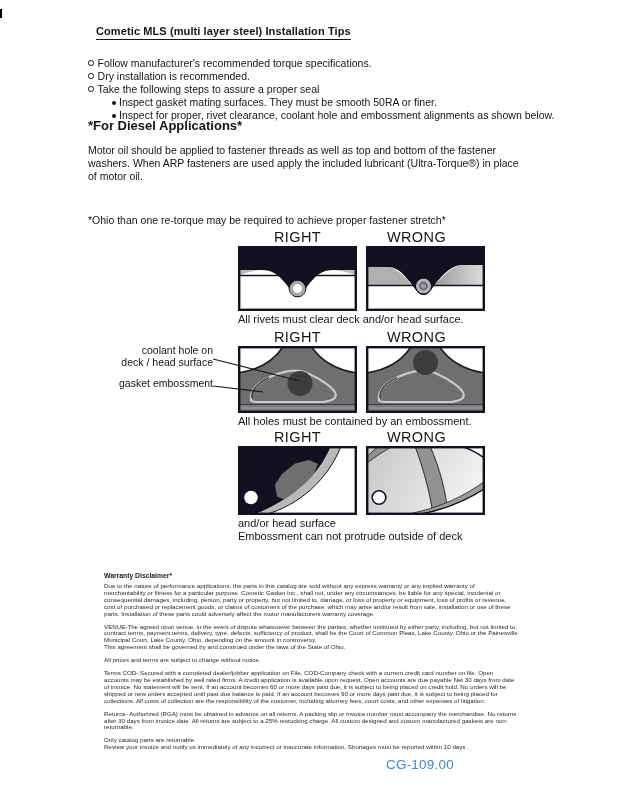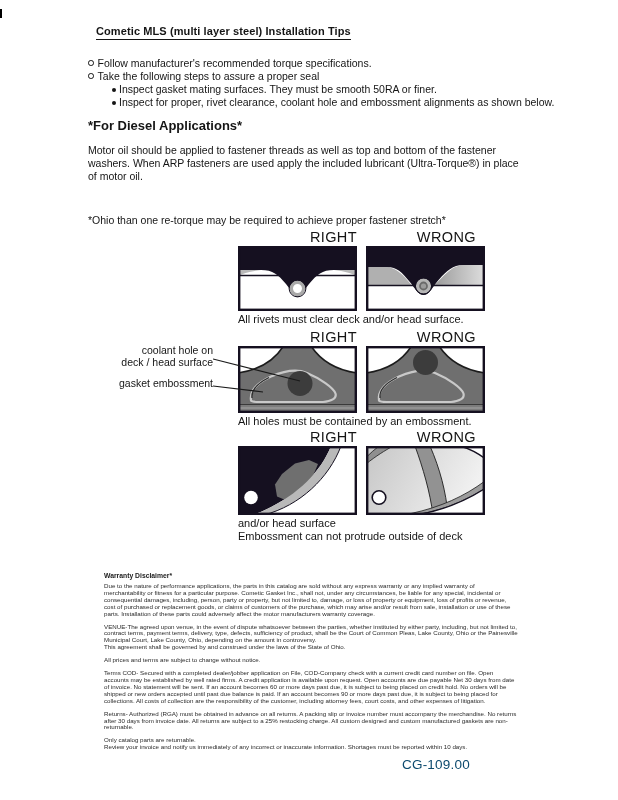--- a/index.html
+++ b/index.html
@@ -21,49 +21,50 @@
   .para{position:absolute;left:88px;width:436px;font-size:10.5px;line-height:13.2px;}
   .para.p1{top:136px;margin-top:8px;}
   .para.p2{top:168px;}
   .para.p3{top:214px;}
 
   .diag-row{position:absolute;left:238px;width:247px;}
   .diag-row.r1{top:229px;}
   .diag-row.r2{top:329px;}
   .diag-row.r3{top:429px;}
   .dheaders{display:flex;}
-  .dheaders .dh{width:119px;text-align:right;font-size:14.5px;letter-spacing:0.4px;}
+  .dheaders .dh{width:119px;text-align:center;font-size:14.5px;letter-spacing:0.4px;}
   .dpanels{display:flex;gap:9px;margin-top:1px;}
   .dpanels svg{display:block;}
   .dcap{font-size:11px;line-height:12.5px;margin-top:2px;}
 
   .callouts{position:absolute;left:63px;width:150px;text-align:right;
             font-size:10.5px;line-height:11.6px;}
   .callouts.c1{top:345px;}
   .callouts.c2{top:378px;}
   .leader-svg{position:absolute;left:213px;top:350px;pointer-events:none;}
 
   .warr-h{position:absolute;left:104px;top:572px;font-size:6.8px;font-weight:bold;color:#222;}
   .warranty{position:absolute;left:104px;top:583px;width:414px;font-size:6.2px;
             line-height:6.9px;color:#2a2a2a;}
   .warranty p{margin:0 0 6px 0;}
   .warranty p.tight{margin-bottom:0;}
 
-  .code{position:absolute;left:386px;top:757px;font-size:13.5px;letter-spacing:0.2px;color:#0c4a6e;margin-left:16px;}
+  .code{position:absolute;left:386px;top:757px;font-size:13.5px;letter-spacing:0.2px;color:#3b82f6;}
 </style>
 </head>
 <body>
 
 <div class="page">
   <div class="edge-tick"></div>
 
   <div class="title">Cometic MLS (multi layer steel) Installation Tips</div>
 
   <div class="bullets">
     <div class="b-line"><span class="dot open"></span><span>Follow manufacturer's recommended torque specifications.</span></div>
+    <div class="b-line"><span class="dot open"></span><span>Dry installation is recommended.</span></div>
     <div class="b-line"><span class="dot open"></span><span>Take the following steps to assure a proper seal</span></div>
     <div class="b-line sub"><span class="dot fill"></span><span>Inspect gasket mating surfaces.  They must be smooth 50RA or finer.</span></div>
     <div class="b-line sub"><span class="dot fill"></span><span>Inspect for proper, rivet clearance, coolant hole and embossment alignments as shown below.</span></div>
   </div>
 
   <div class="diesel-h">*For Diesel Applications*</div>
   <div class="para p1">Motor oil should be applied to fastener threads as well as top and bottom of the fastener washers. When ARP fasteners are used apply the included lubricant (Ultra-Torque®) in place of motor oil.</div>
   <div class="para p3">*Ohio than one re-torque may be required to achieve proper fastener stretch*</div>
 
   <div class="diag-row r1">

